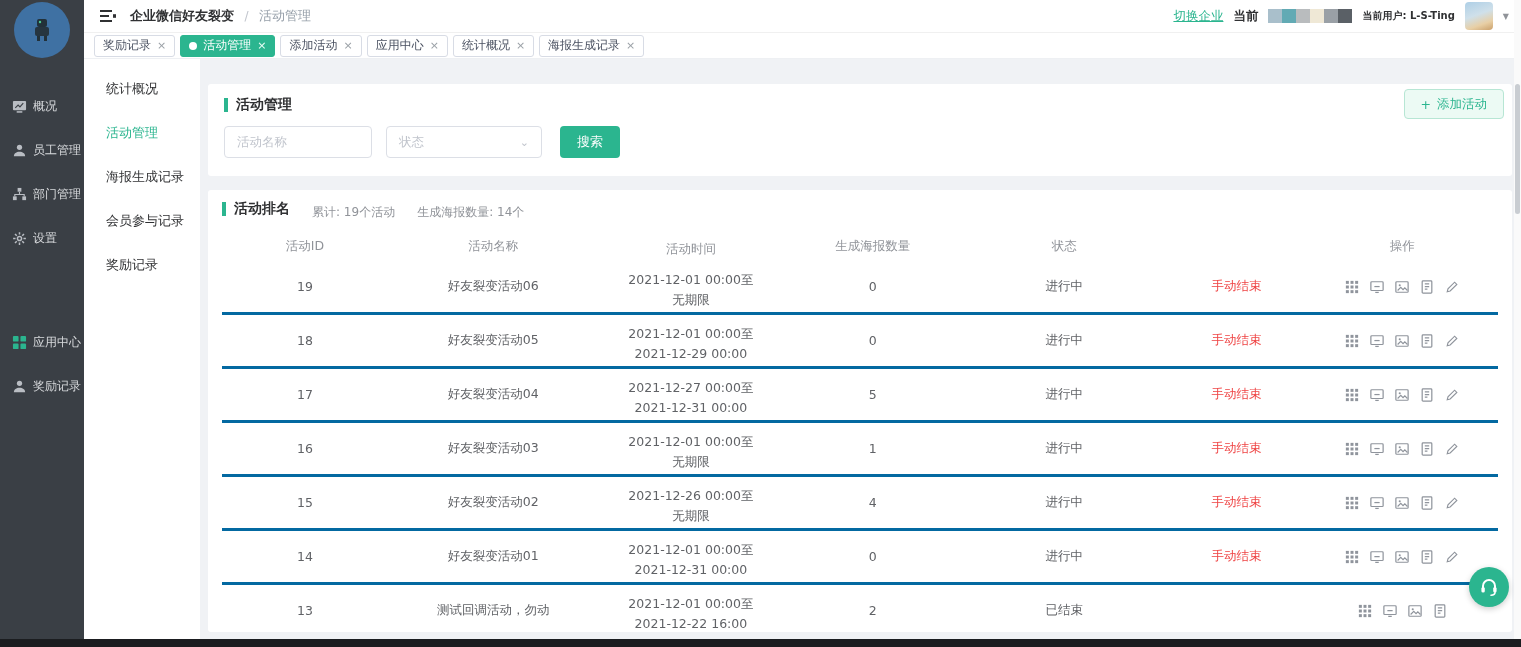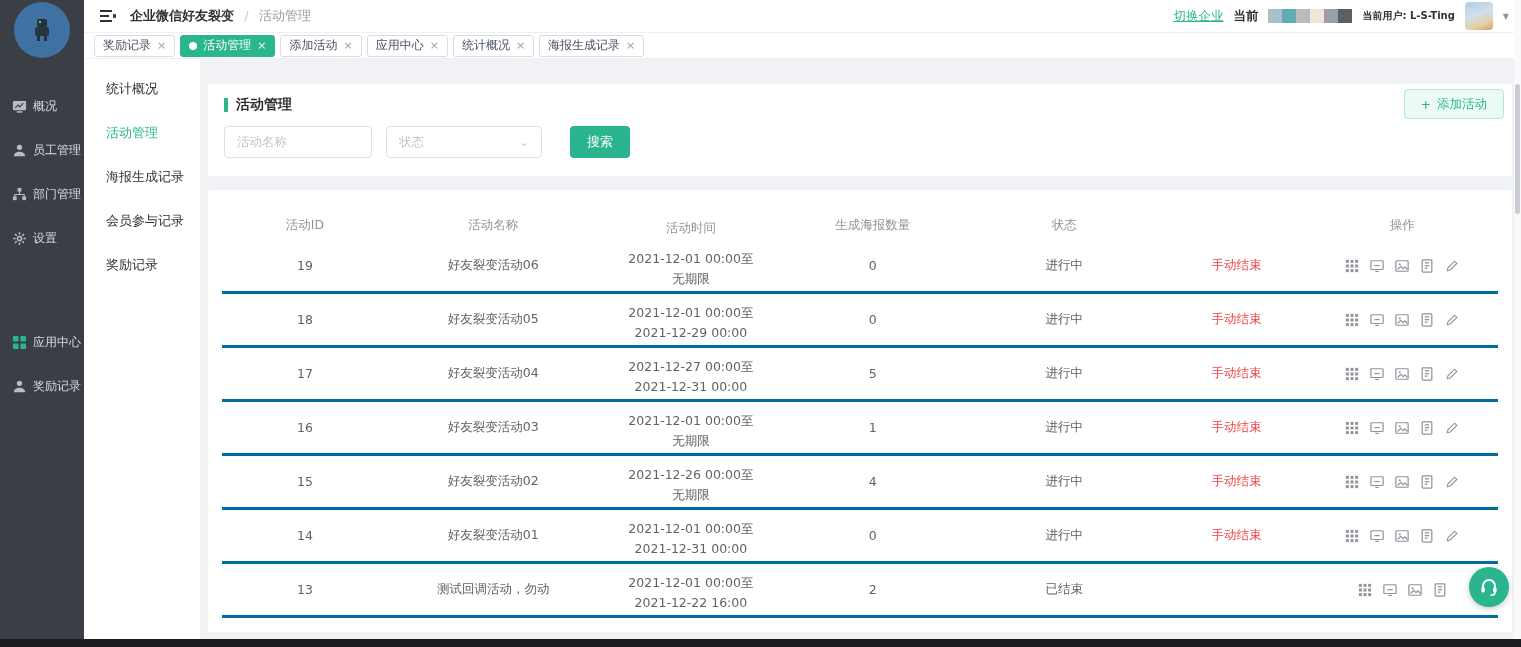--- a/index.html
+++ b/index.html
@@ -60,21 +60,21 @@
   .sec-bar { width:4px; height:14px; background:#2bb58f; flex:none; }
   .sec-text { font-size:14px; font-weight:bold; color:#303133; }
   .filter-row { display:flex; align-items:center; margin-top:12px; }
   .inp { width:148px; height:32px; border:1px solid #dcdfe6; border-radius:4px; padding:0 12px;
     font-size:12.5px; color:#606266; outline:none; background:#fff; }
   .inp::placeholder { color:#c0c4cc; }
   .sel { width:156px; height:32px; border:1px solid #dcdfe6; border-radius:4px; margin-left:14px;
     display:flex; align-items:center; justify-content:space-between; padding:0 12px; cursor:pointer; background:#fff; }
   .sel .ph { font-size:12.5px; color:#c0c4cc; }
   .sel .chev { font-size:11px; color:#c0c4cc; }
-  .btn-search { margin-left:28px; width:60px; height:32px; background:#2bb58f; color:#fff; border:none;
+  .btn-search { margin-left:18px; width:60px; height:32px; background:#2bb58f; color:#fff; border:none;
     border-radius:4px; font-size:13px; cursor:pointer; font-family:Liberation Serif, serif;text-align:center; }
   .btn-add { position:absolute; top:5px; right:8px; height:30px; padding:0 16px; background:#ecfaf4;
     border:1px solid #b7e6d4; color:#2bb58f; border-radius:4px; font-size:12.5px; cursor:pointer;
     display:flex; align-items:center; gap:6px; font-family:inherit; }
 
   .card2 { margin-top:14px; height:442px; padding:10px 14px; overflow:hidden; }
   .rank-head { display:flex; align-items:baseline; gap:22px; }
   .summary { font-size:12px; color:#909399; }
 
   .table { margin-top:10px; }
@@ -251,20 +251,28 @@
             </div>
             <button class="btn-search">搜索</button>
           </div>
           <button class="btn-add">
             <span>+</span>
             <span>添加活动</span>
           </button>
         </div>
 
         <div class="card card2">
+          <div class="rank-head">
+            <span class="sec-title">
+              <span class="sec-bar"></span>
+              <span class="sec-text">活动排名</span>
+            </span>
+            <span class="summary">累计: 19个活动</span>
+            <span class="summary">生成海报数量: 14个</span>
+          </div>
 
           <div class="table">
             <div class="thead">
               <div class="th c1">活动ID</div>
               <div class="th c2">活动名称</div>
               <div class="th c3">活动时间</div>
               <div class="th c4">生成海报数量</div>
               <div class="th c5">状态</div>
               <div class="th c6"></div>
               <div class="th c7">操作</div>

